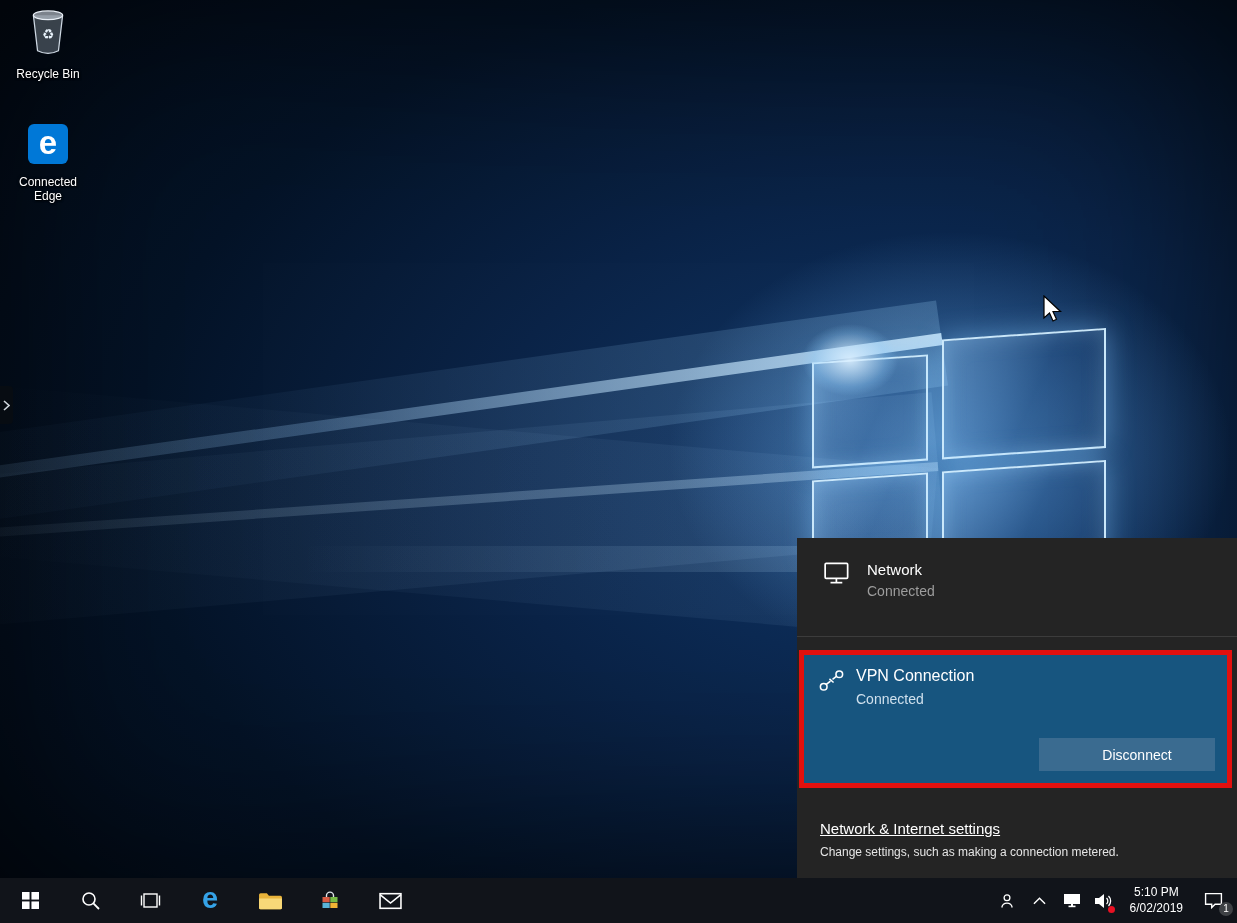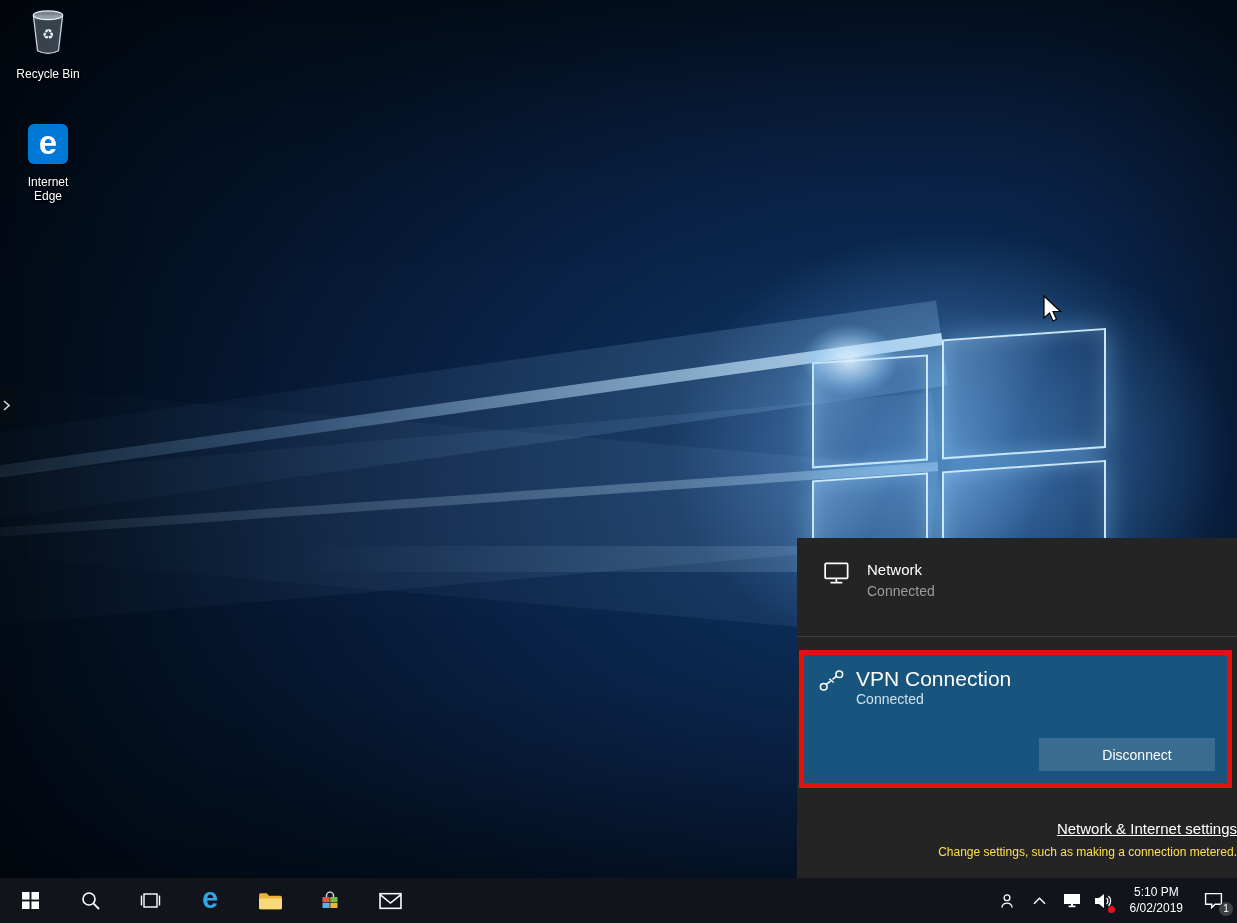--- a/index.html
+++ b/index.html
@@ -74,32 +74,32 @@
   
   .flyout {
     position:absolute; left:797px; top:538px; width:440px; height:340px; z-index:10;
     background:#242424; color:#fff;
   }
   .net-item { position:absolute; left:4px; top:0; width:100%; height:121px; padding:22px 0 0 22px; display:flex; gap:14px; }
   .net-item .titles { padding-top:1px; }
   .ni-title { font-size:15px; color:#ffffff; }
   .ni-status { font-size:14px; color:#9d9d9d; margin-top:5px; }
   .flyout-divider { position:absolute; left:0; top:98px; width:100%; height:1px; background:#3c3c3c; }
-  .flyout-footer { position:absolute; left:30px; top:282px; width:410px;text-align:right; }
+  .flyout-footer { position:absolute; left:23px; top:282px; width:410px; }
   .settings-link { font-size:15px; color:#ffffff; text-decoration:underline; cursor:pointer; display:inline-block; }
-  .settings-hint { font-size:12px; color:#fde047; margin-top:7px; }
+  .settings-hint { font-size:12px; color:#e5e5e5; margin-top:7px; }
 
   
   .vpn-annotation {
     position:absolute; left:799px; top:650px; width:433px; height:138px; z-index:12;
     border:5px solid #e3100e;
   }
   .vpn-item { position:relative; width:100%; height:100%; background:#17557f; }
   .vpn-icon-wrap { position:absolute; left:14px; top:13px; }
-  .vpn-title { position:absolute; left:52px; top:12px; font-size:21px; color:#ffffff; }
+  .vpn-title { position:absolute; left:52px; top:12px; font-size:16px; color:#ffffff; }
   .vpn-status { position:absolute; left:52px; top:36px; font-size:14px; color:#cfe0ed; }
   .disconnect-btn {
     position:absolute; right:12px; bottom:12px; width:176px; height:33px;
     background:#3a6b90; border:none; color:#fff; font-size:14px;
     font-family:"Liberation Sans","DejaVu Sans",sans-serif; cursor:pointer;padding-left:20px;
   }
 
   
   .taskbar {
     position:absolute; left:0; top:878px; width:1237px; height:45px; z-index:20;
@@ -156,21 +156,21 @@
       <ellipse cx="20" cy="7" rx="14" ry="4.2" fill="rgba(225,235,245,0.55)" stroke="#e8eef5" stroke-width="1.2"></ellipse>
       <text x="20" y="30" font-size="13" fill="#e8f2fb" text-anchor="middle">♻</text>
     </svg>
     <div class="icon-label">Recycle Bin</div>
   </div>
 
   <div class="desktop-icon di-edge">
     <div class="edge-tile">
       <span>e</span>
     </div>
-    <div class="icon-label">Internet Edge</div>
+    <div class="icon-label">Connected Edge</div>
   </div>
 
   <div class="edge-tab">
     <svg width="7" height="11" viewBox="0 0 7 11">
       <polyline points="1,1 6,5.5 1,10" fill="none" stroke="#cfd6dd" stroke-width="1.6"></polyline>
     </svg>
   </div>
 
   <div class="flyout">
     <div class="net-item">

